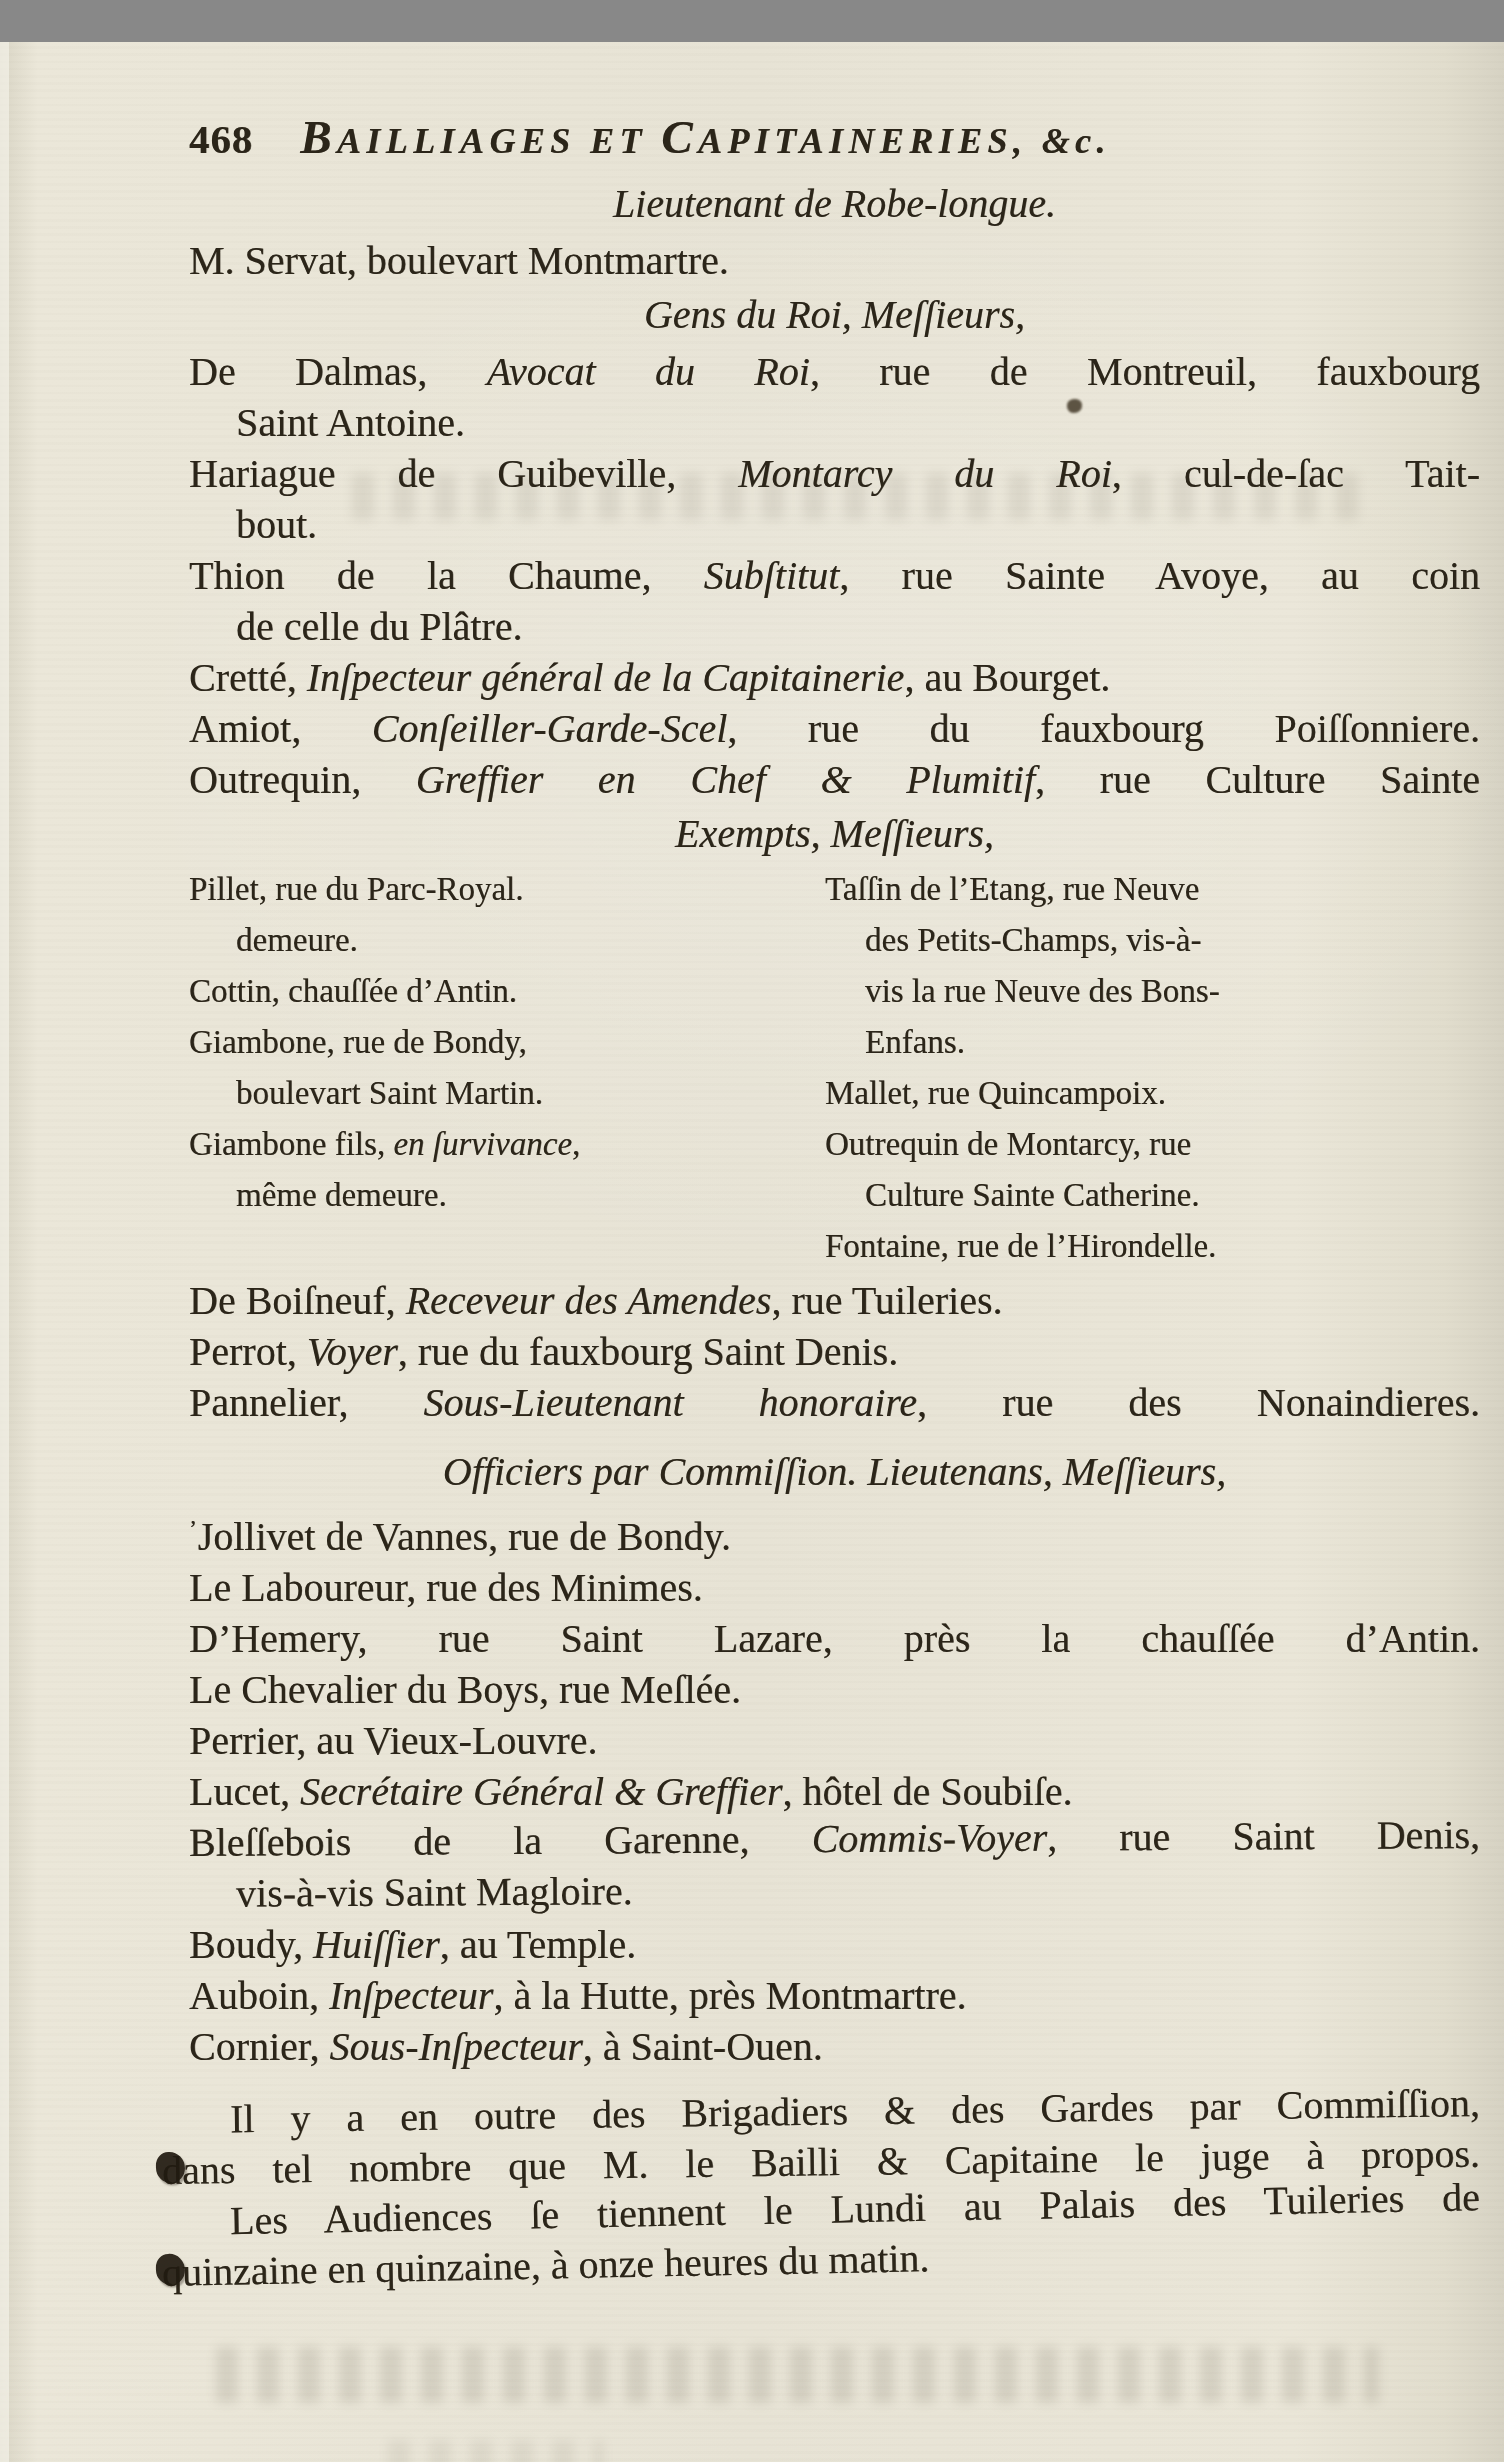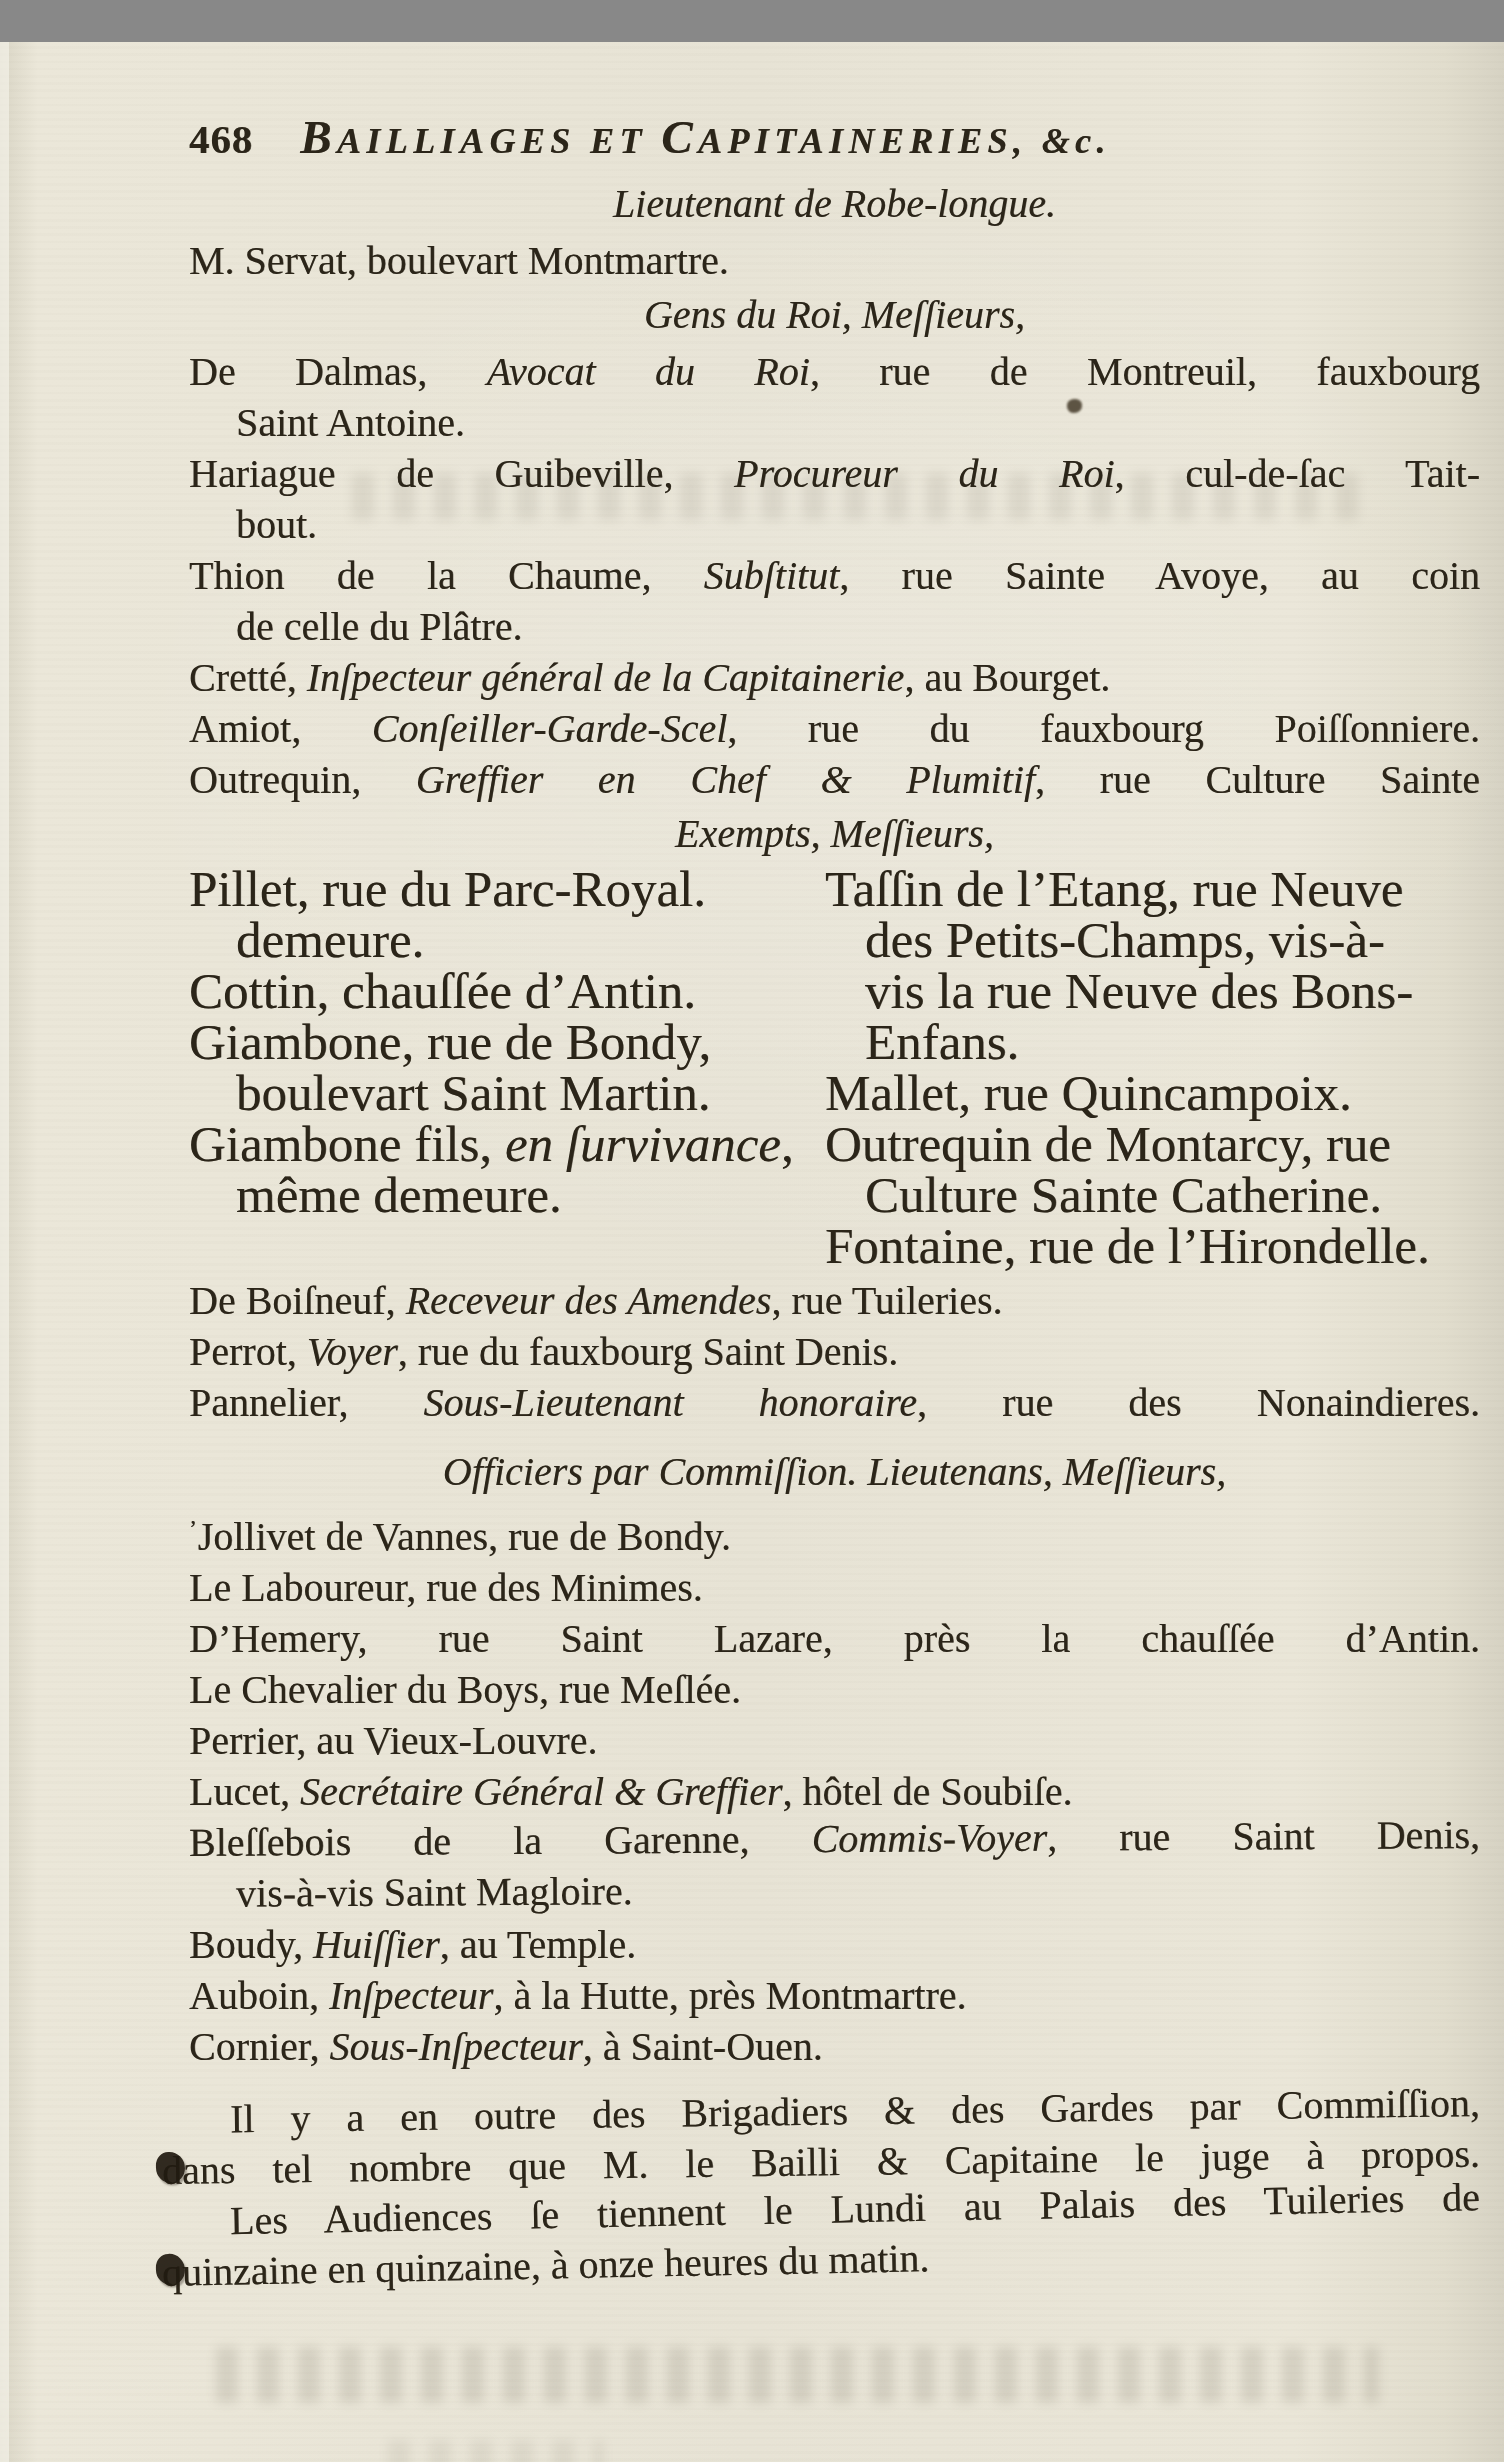--- a/index.html
+++ b/index.html
@@ -24,21 +24,21 @@
   .pindent{padding-left:41px;}
   .pull{margin-left:-27px;}
   .just{text-align:justify;text-align-last:justify;}
   .header{font-style:italic;font-weight:bold;font-size:36px;letter-spacing:5.4px;margin-bottom:10.8px;white-space:nowrap;}
   .header .pagenum{font-style:normal;letter-spacing:0.9px;font-size:41px;margin-right:47px;}
   .header .cap{font-size:47px;}
   .header .caps{font-size:36px;}
   .ital-head{font-style:italic;margin:2.7px 0 6.3px;}
   .mt-md{margin-top:18px;}
   .mt-para{margin-top:21.6px;}
-  .cols{display:flex;line-height:49px;font-size:51px;margin:3.6px 0 1.8px;}
+  .cols{display:flex;line-height:49px;font-size:33px;margin:3.6px 0 1.8px;}
   .col-l{width:636px;flex:none;}
   .col-r{flex:1;}
   .col-r .indent{padding-left:40px;}
   .skew-a{transform:rotate(-0.35deg);transform-origin:0 50%;}
   .skew-b{transform:rotate(-0.75deg);transform-origin:0 50%;}
   .skew-c{transform:rotate(-1.1deg);transform-origin:0 50%;}
   .tick{font-size:23.4px;vertical-align:super;margin-right:0.9px;}
   .blot{position:relative;display:inline-block;}
   .blot::after{
     content:"";position:absolute;left:-6.3px;top:7.2px;width:29px;height:31px;
@@ -68,21 +68,21 @@
   <div class="ghost ghost-2"></div>
   <div class="ghost ghost-3"></div>
   <div class="ink-speck"></div>
   <div class="textblock" id="textblock">
       <div class="line header"><span class="seg pagenum">468</span><span class="seg cap">B</span><span class="seg caps">AILLIAGES</span><span class="seg caps"> </span><span class="seg caps">ET</span><span class="seg caps"> </span><span class="seg cap">C</span><span class="seg caps">APITAINERIES, &amp;c.</span></div>
       <div class="line center ital-head"><span class="seg it">Lieutenant de Robe-longue.</span></div>
       <div class="line "><span class="seg">M. Servat, boulevart Montmartre.</span></div>
       <div class="line center ital-head"><span class="seg it">Gens du Roi, Meſſieurs,</span></div>
       <div class="line just"><span class="seg">De Dalmas, </span><span class="seg it">Avocat du Roi</span><span class="seg">, rue de Montreuil, fauxbourg</span></div>
       <div class="line indent"><span class="seg">Saint Antoine.</span></div>
-      <div class="line just"><span class="seg">Hariague de Guibeville, </span><span class="seg it">Procureur du Roi</span><span class="seg">, cul-de-ſac Tait-</span></div>
+      <div class="line just"><span class="seg">Hariague de Guibeville, </span><span class="seg it">Montarcy du Roi</span><span class="seg">, cul-de-ſac Tait-</span></div>
       <div class="line indent"><span class="seg">bout.</span></div>
       <div class="line just"><span class="seg">Thion de la Chaume, </span><span class="seg it">Subſtitut</span><span class="seg">, rue Sainte Avoye, au coin</span></div>
       <div class="line indent"><span class="seg">de celle du Plâtre.</span></div>
       <div class="line "><span class="seg">Cretté, </span><span class="seg it">Inſpecteur général de la Capitainerie</span><span class="seg">, au Bourget.</span></div>
       <div class="line just"><span class="seg">Amiot, </span><span class="seg it">Conſeiller-Garde-Scel</span><span class="seg">, rue du fauxbourg Poiſſonniere.</span></div>
       <div class="line just"><span class="seg">Outrequin, </span><span class="seg it">Greffier en Chef &amp; Plumitif</span><span class="seg">, rue Culture Sainte</span></div>
       <div class="line center ital-head"><span class="seg it">Exempts, Meſſieurs,</span></div>
       <div class="cols">
         <div class="col-l">
           <div class="line "><span class="seg">Pillet, rue du Parc-Royal.</span></div>

